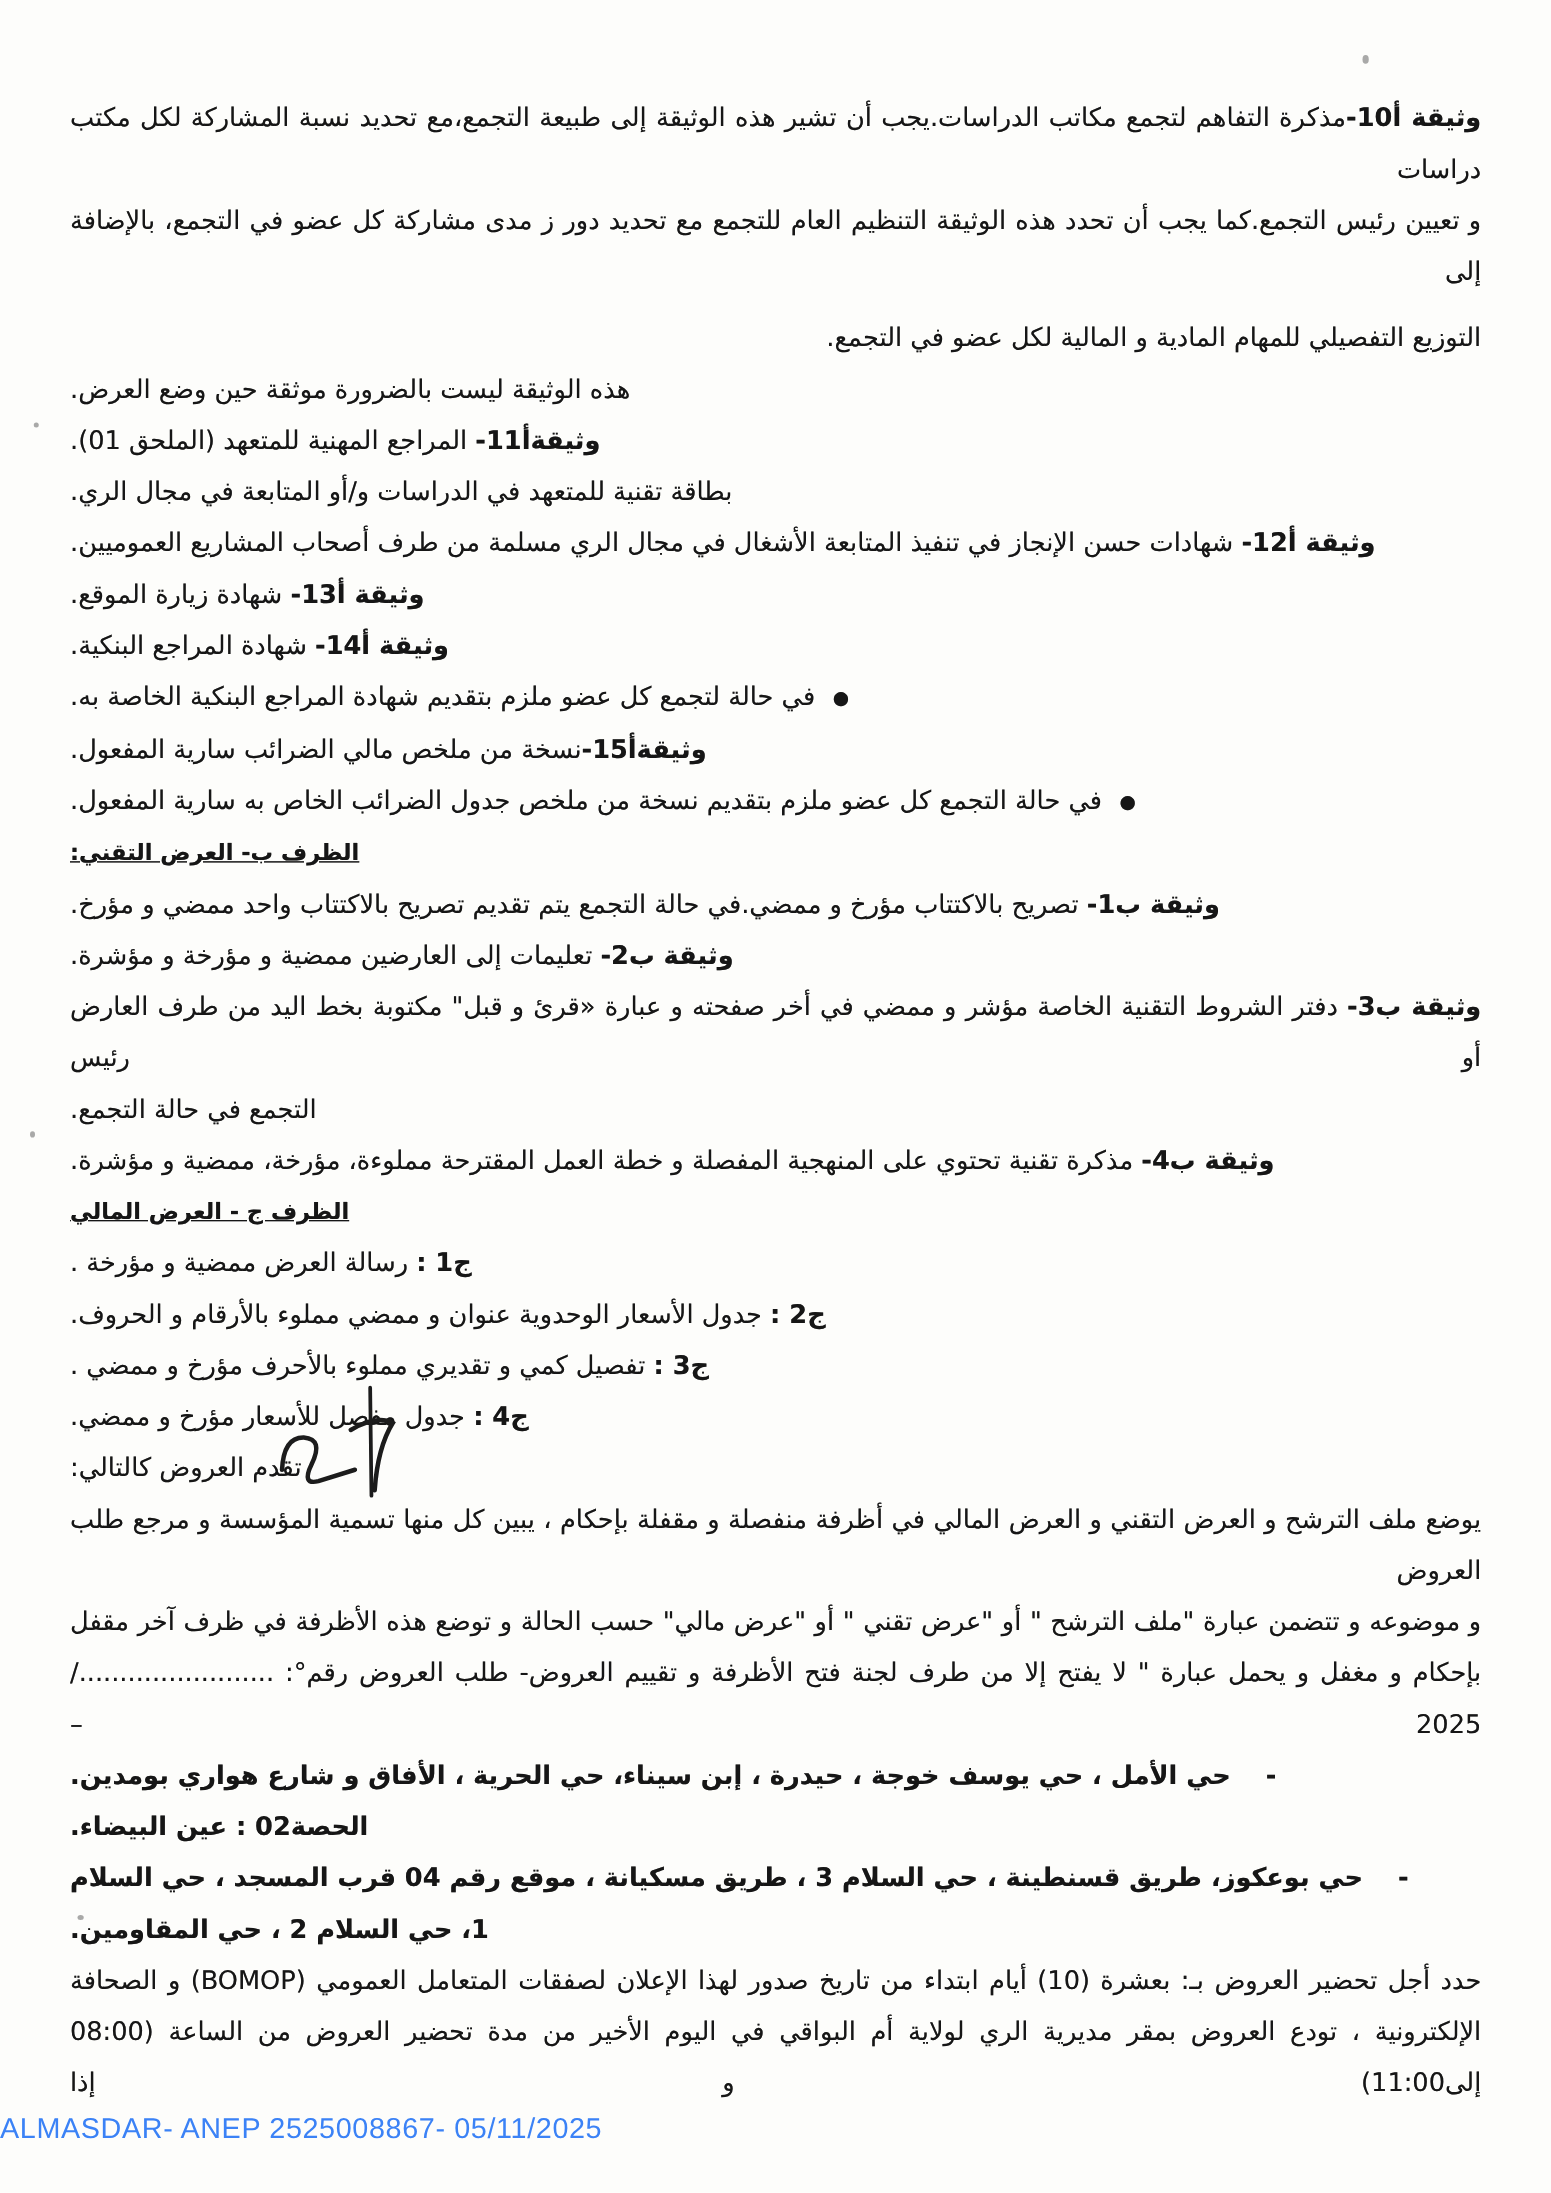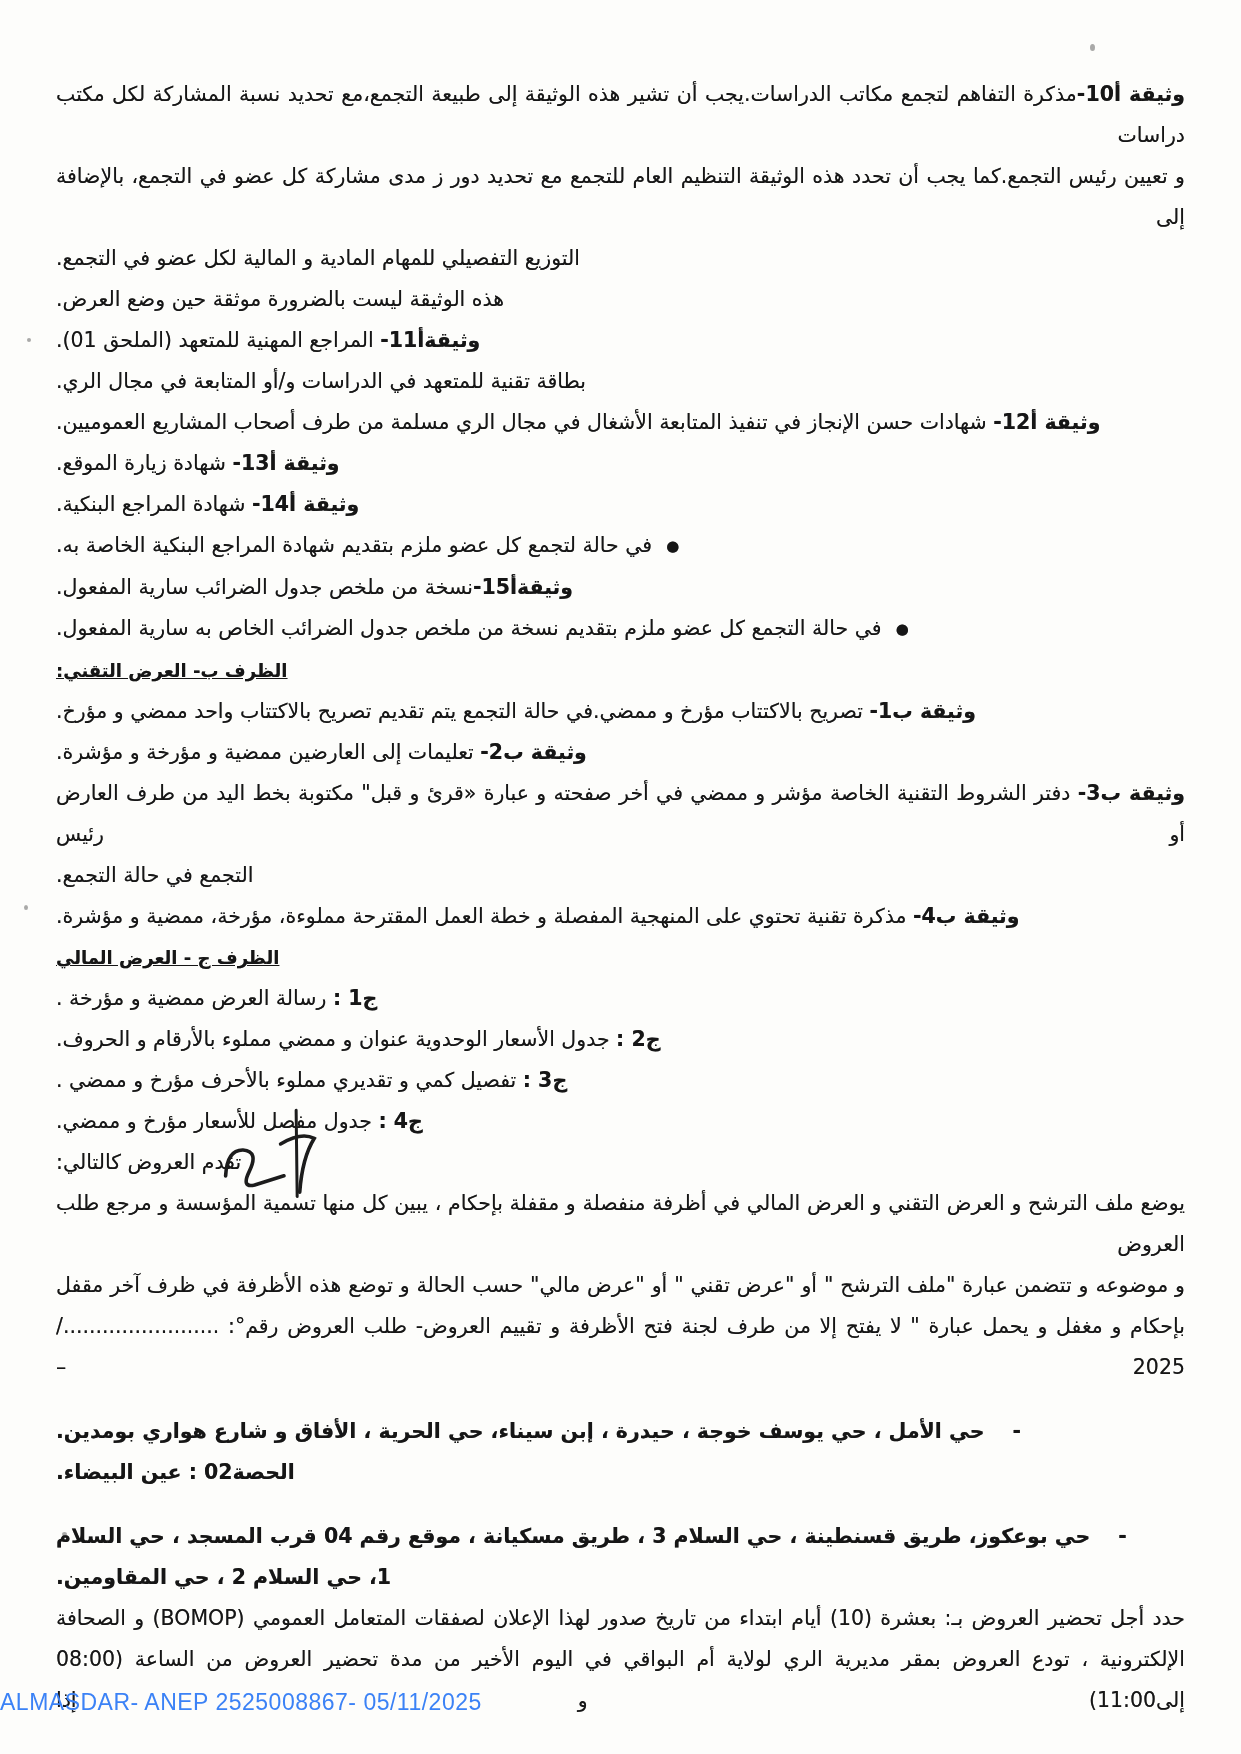--- a/index.html
+++ b/index.html
@@ -16,26 +16,26 @@
   }
   .content{position:absolute;top:74px;right:56px;left:56px;}
   .line{
     font-size:20.5px;
     line-height:41px;
     min-height:41px;
     text-align:left;
     white-space:normal;
   }
   .j{text-align:justify;text-align-last:justify;}
-  .l{text-align:left;}
+  .l{text-align:right;margin-top:12px;}
   .b{font-weight:bold;}
   .pfx{font-weight:bold;margin-top:44px;}
   .h{font-weight:bold;text-decoration:underline;font-size:18px;}
   .ind{padding-right:212px;}
-  .dash{padding-right:34px;margin-top:23px;}
+  .dash{padding-right:34px;}
   .blt{font-size:15px;padding-left:14px;vertical-align:1px;}
   .dsh{padding-left:28px;font-weight:bold;}
   .footer{
     position:absolute;left:0;right:0;bottom:38px;
     text-align:left;direction:ltr;
     font-family:"Liberation Sans",sans-serif;
     font-size:23px;color:#3b82f6;letter-spacing:.5px;
     text-shadow:none;
   }
   .hand{position:absolute;left:196px;top:1108px;transform:rotate(-6deg);}
@@ -50,21 +50,21 @@
     <div class="line j"><span class="pfx">وثيقة أ10-</span><span>مذكرة التفاهم لتجمع مكاتب الدراسات.يجب أن تشير هذه الوثيقة إلى طبيعة التجمع،مع تحديد نسبة المشاركة لكل مكتب دراسات</span></div>
     <div class="line j"><span>و تعيين رئيس التجمع.كما يجب أن تحدد هذه الوثيقة التنظيم العام للتجمع مع تحديد دور ز مدى مشاركة كل عضو في التجمع، بالإضافة إلى</span></div>
     <div class="line l"><span>التوزيع التفصيلي للمهام المادية و المالية لكل عضو في التجمع.</span></div>
     <div class="line"><span>هذه الوثيقة ليست بالضرورة موثقة حين وضع العرض.</span></div>
     <div class="line"><span class="pfx">وثيقةأ11-</span><span> المراجع المهنية للمتعهد (الملحق 01).</span></div>
     <div class="line"><span>بطاقة تقنية للمتعهد في الدراسات و/أو المتابعة في مجال الري.</span></div>
     <div class="line"><span class="pfx">وثيقة أ12-</span><span> شهادات حسن الإنجاز في تنفيذ المتابعة الأشغال في مجال الري مسلمة من طرف أصحاب المشاريع العموميين.</span></div>
     <div class="line"><span class="pfx">وثيقة أ13-</span><span> شهادة زيارة الموقع.</span></div>
     <div class="line"><span class="pfx">وثيقة أ14-</span><span> شهادة المراجع البنكية.</span></div>
     <div class="line ind"><span class="blt">●</span><span>في حالة لتجمع كل عضو ملزم بتقديم شهادة المراجع البنكية الخاصة به.</span></div>
-    <div class="line"><span class="pfx">وثيقةأ15-</span><span>نسخة من ملخص جدول الضرائب سارية المفعول.</span></div>
+    <div class="line"><span class="pfx">وثيقةأ15-</span><span>نسخة من ملخص مالي الضرائب سارية المفعول.</span></div>
     <div class="line ind"><span class="blt">●</span><span>في حالة التجمع كل عضو ملزم بتقديم نسخة من ملخص جدول الضرائب الخاص به سارية المفعول.</span></div>
     <div class="line h"><span>الظرف ب- العرض التقني:</span></div>
     <div class="line"><span class="pfx">وثيقة ب1-</span><span> تصريح بالاكتتاب مؤرخ و ممضي.في حالة التجمع يتم تقديم تصريح بالاكتتاب واحد ممضي و مؤرخ.</span></div>
     <div class="line"><span class="pfx">وثيقة ب2-</span><span> تعليمات إلى العارضين ممضية و مؤرخة و مؤشرة.</span></div>
     <div class="line j"><span class="pfx">وثيقة ب3-</span><span> دفتر الشروط التقنية الخاصة مؤشر و ممضي في أخر صفحته و عبارة «قرئ و قبل" مكتوبة بخط اليد من طرف العارض أو رئيس</span></div>
     <div class="line"><span>التجمع في حالة التجمع.</span></div>
     <div class="line"><span class="pfx">وثيقة ب4-</span><span> مذكرة تقنية تحتوي على المنهجية المفصلة و خطة العمل المقترحة مملوءة، مؤرخة، ممضية و مؤشرة.</span></div>
     <div class="line h"><span>الظرف ج - العرض المالي</span></div>
     <div class="line"><span class="pfx">ج1 :</span><span> رسالة العرض ممضية و مؤرخة .</span></div>
     <div class="line"><span class="pfx">ج2 :</span><span> جدول الأسعار الوحدوية عنوان و ممضي مملوء بالأرقام و الحروف.</span></div>

